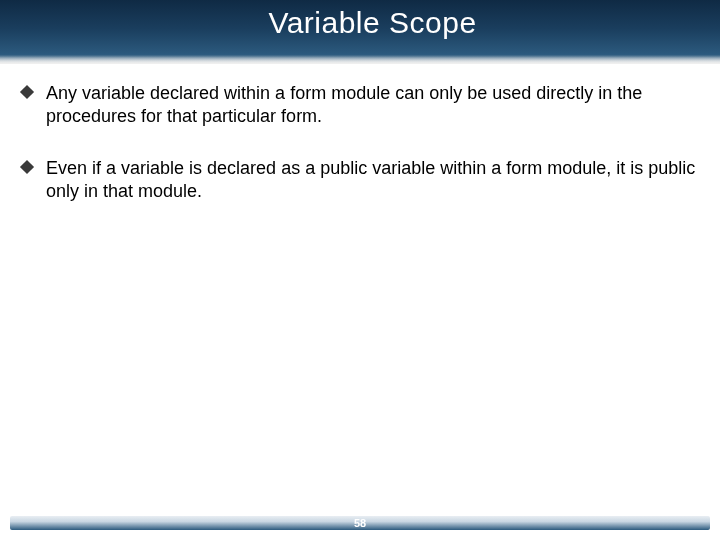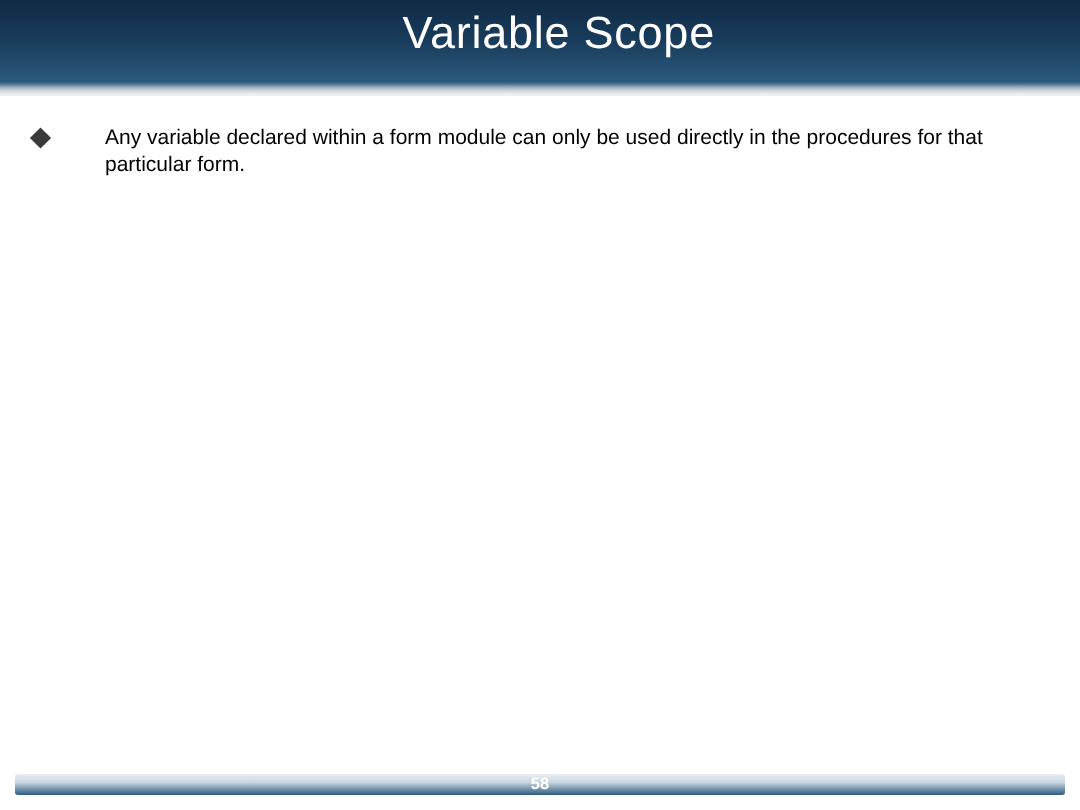--- a/index.html
+++ b/index.html
@@ -51,24 +51,23 @@
   }
   .bullet-icon::before {
     content: "";
     position: absolute;
     inset: 0;
     background: #3a3a3a;
     transform: rotate(45deg);
   }
   .bullet-text {
     flex: 1 1 auto;
-    font-size: 14px;
+    font-size: 18px;
     line-height: 1.3;
     color: #000;
-    margin-left: 24px;
   }
   .footer-bar {
     position: absolute;
     left: 10px;
     right: 10px;
     bottom: 10px;
     height: 14px;
     background: linear-gradient(to bottom, #e9eef3 0%, #c8d6e2 40%, #2c5a7e 100%);
     border-radius: 2px;
     display:flex;
@@ -88,17 +87,21 @@
 
 <div class="header">
   <div class="title">Variable Scope</div>
 </div>
 
 <div class="content">
   <div class="bullet-item">
     <span class="bullet-icon"></span>
     <span class="bullet-text">Any variable declared within a form module can only be used directly in the procedures for that particular form.</span>
   </div>
+  <div class="bullet-item">
+    <span class="bullet-icon"></span>
+    <span class="bullet-text">Even if a variable is declared as a public variable within a form module, it is public only in that module.</span>
+  </div>
 </div>
 
 <div class="footer-bar">
   <span class="page-number">58</span>
 </div>
 
 </body></html>

